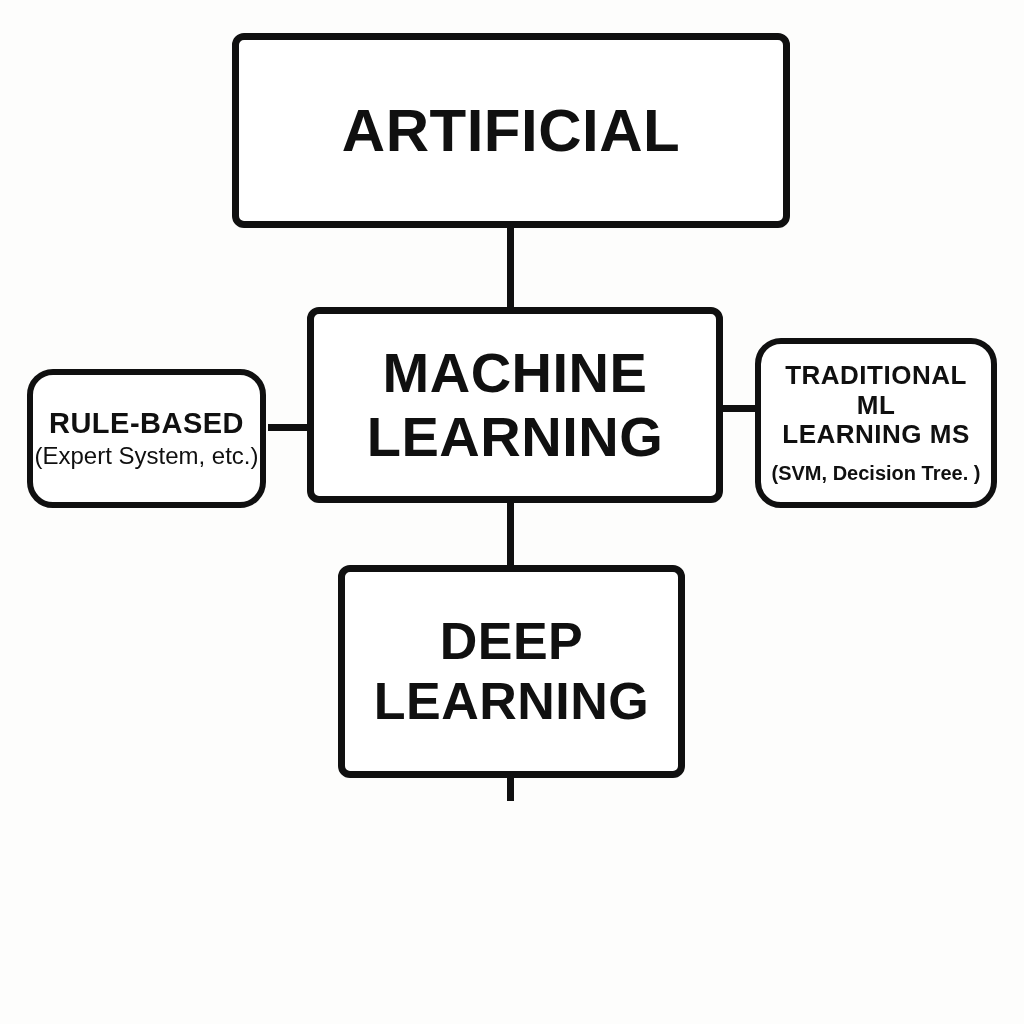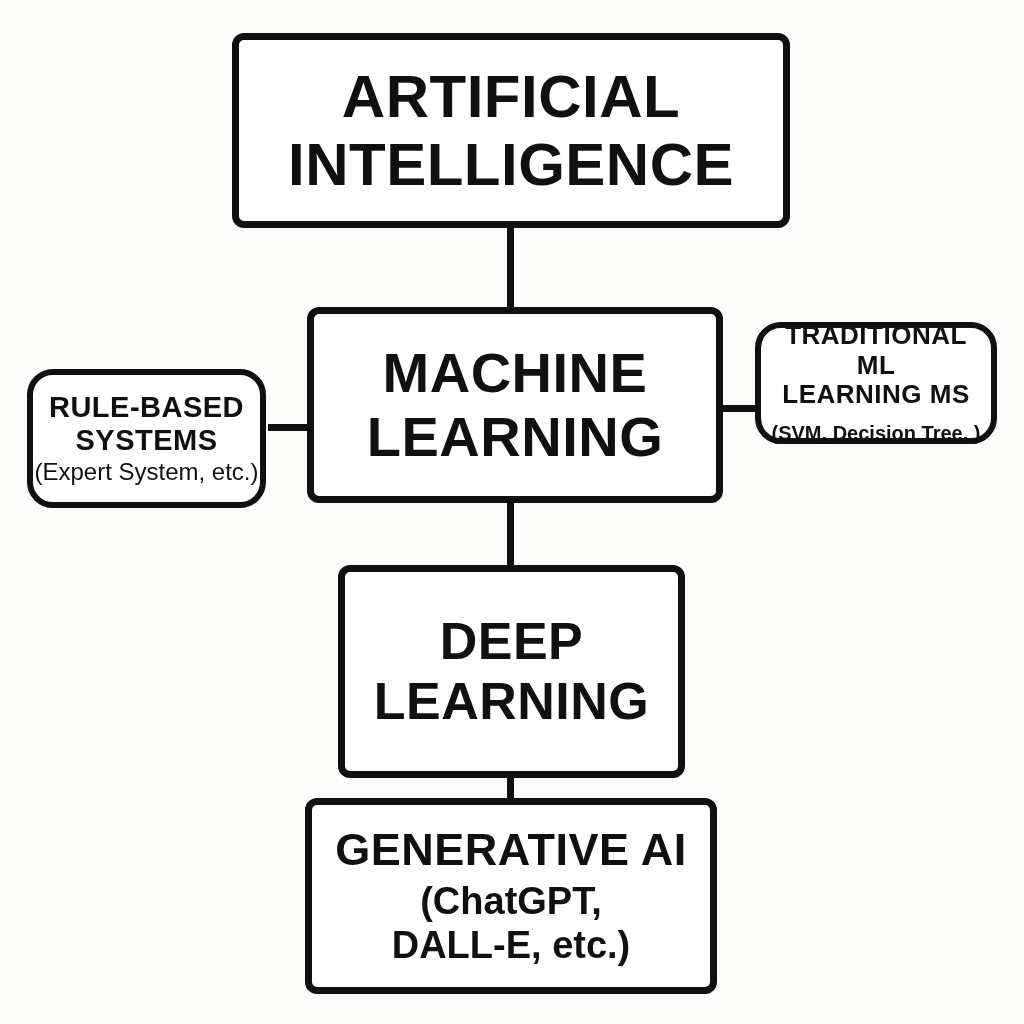--- a/index.html
+++ b/index.html
@@ -51,21 +51,21 @@
   
   .node-ml { left: 307px; top: 307px; width: 416px; height: 196px; }
   .node-ml .title-line { font-size: 56px; line-height: 1.14; }
 
   
   .node-rule { left: 27px; top: 369px; width: 239px; height: 139px; }
   .node-rule .title-line { font-size: 29px; line-height: 1.15; }
   .node-rule .sub-line { font-size: 24px; font-weight: normal; margin-top: 1px; }
 
   
-  .node-trad { left: 755px; top: 322px; width: 242px; height: 122px; }
+  .node-trad { left: 755px; top: 338px; width: 242px; height: 170px; }
   .node-trad .title-line { font-size: 26px; line-height: 1.15; }
   .node-trad .sub-line { font-size: 20px; font-weight: 600; margin-top: 12px; }
 
   
   .node-deep { left: 338px; top: 565px; width: 347px; height: 213px; }
   .node-deep .title-line { font-size: 52px; line-height: 1.14; }
 
   
   .node-gen { left: 305px; top: 798px; width: 412px; height: 196px; }
   .node-gen .title-line { font-size: 45px; line-height: 1.1; }
@@ -91,47 +91,38 @@
 <div class="canvas">
 
   <div class="connector vertical conn-ai-ml"></div>
   <div class="connector vertical conn-ml-deep"></div>
   <div class="connector vertical conn-deep-gen"></div>
   <div class="connector horizontal conn-rule-ml"></div>
   <div class="connector horizontal conn-ml-trad"></div>
 
   <div class="node node-ai">
     <span class="title-line">ARTIFICIAL</span>
-    <span class="title-line">INTELLIGENCE</span>
   </div>
 
   <div class="node node-ml">
     <span class="title-line">MACHINE</span>
     <span class="title-line">LEARNING</span>
   </div>
 
   <div class="node small node-rule">
     <span class="title-line">RULE-BASED</span>
-    <span class="title-line">SYSTEMS</span>
     <span class="sub-line">(Expert System, etc.)</span>
   </div>
 
   <div class="node small node-trad">
     <span class="title-line">TRADITIONAL</span>
     <span class="title-line">ML</span>
     <span class="title-line">LEARNING MS</span>
     <span class="sub-line">(SVM, Decision Tree. )</span>
   </div>
 
   <div class="node node-deep">
     <span class="title-line">DEEP</span>
     <span class="title-line">LEARNING</span>
   </div>
 
-  <div class="node node-gen">
-    <span class="title-line">GENERATIVE AI</span>
-    <div class="subgroup">
-      <span class="sub-line">(ChatGPT,</span>
-      <span class="sub-line">DALL-E, etc.)</span>
-    </div>
-  </div>
 
 </div>
 
 </body></html>

